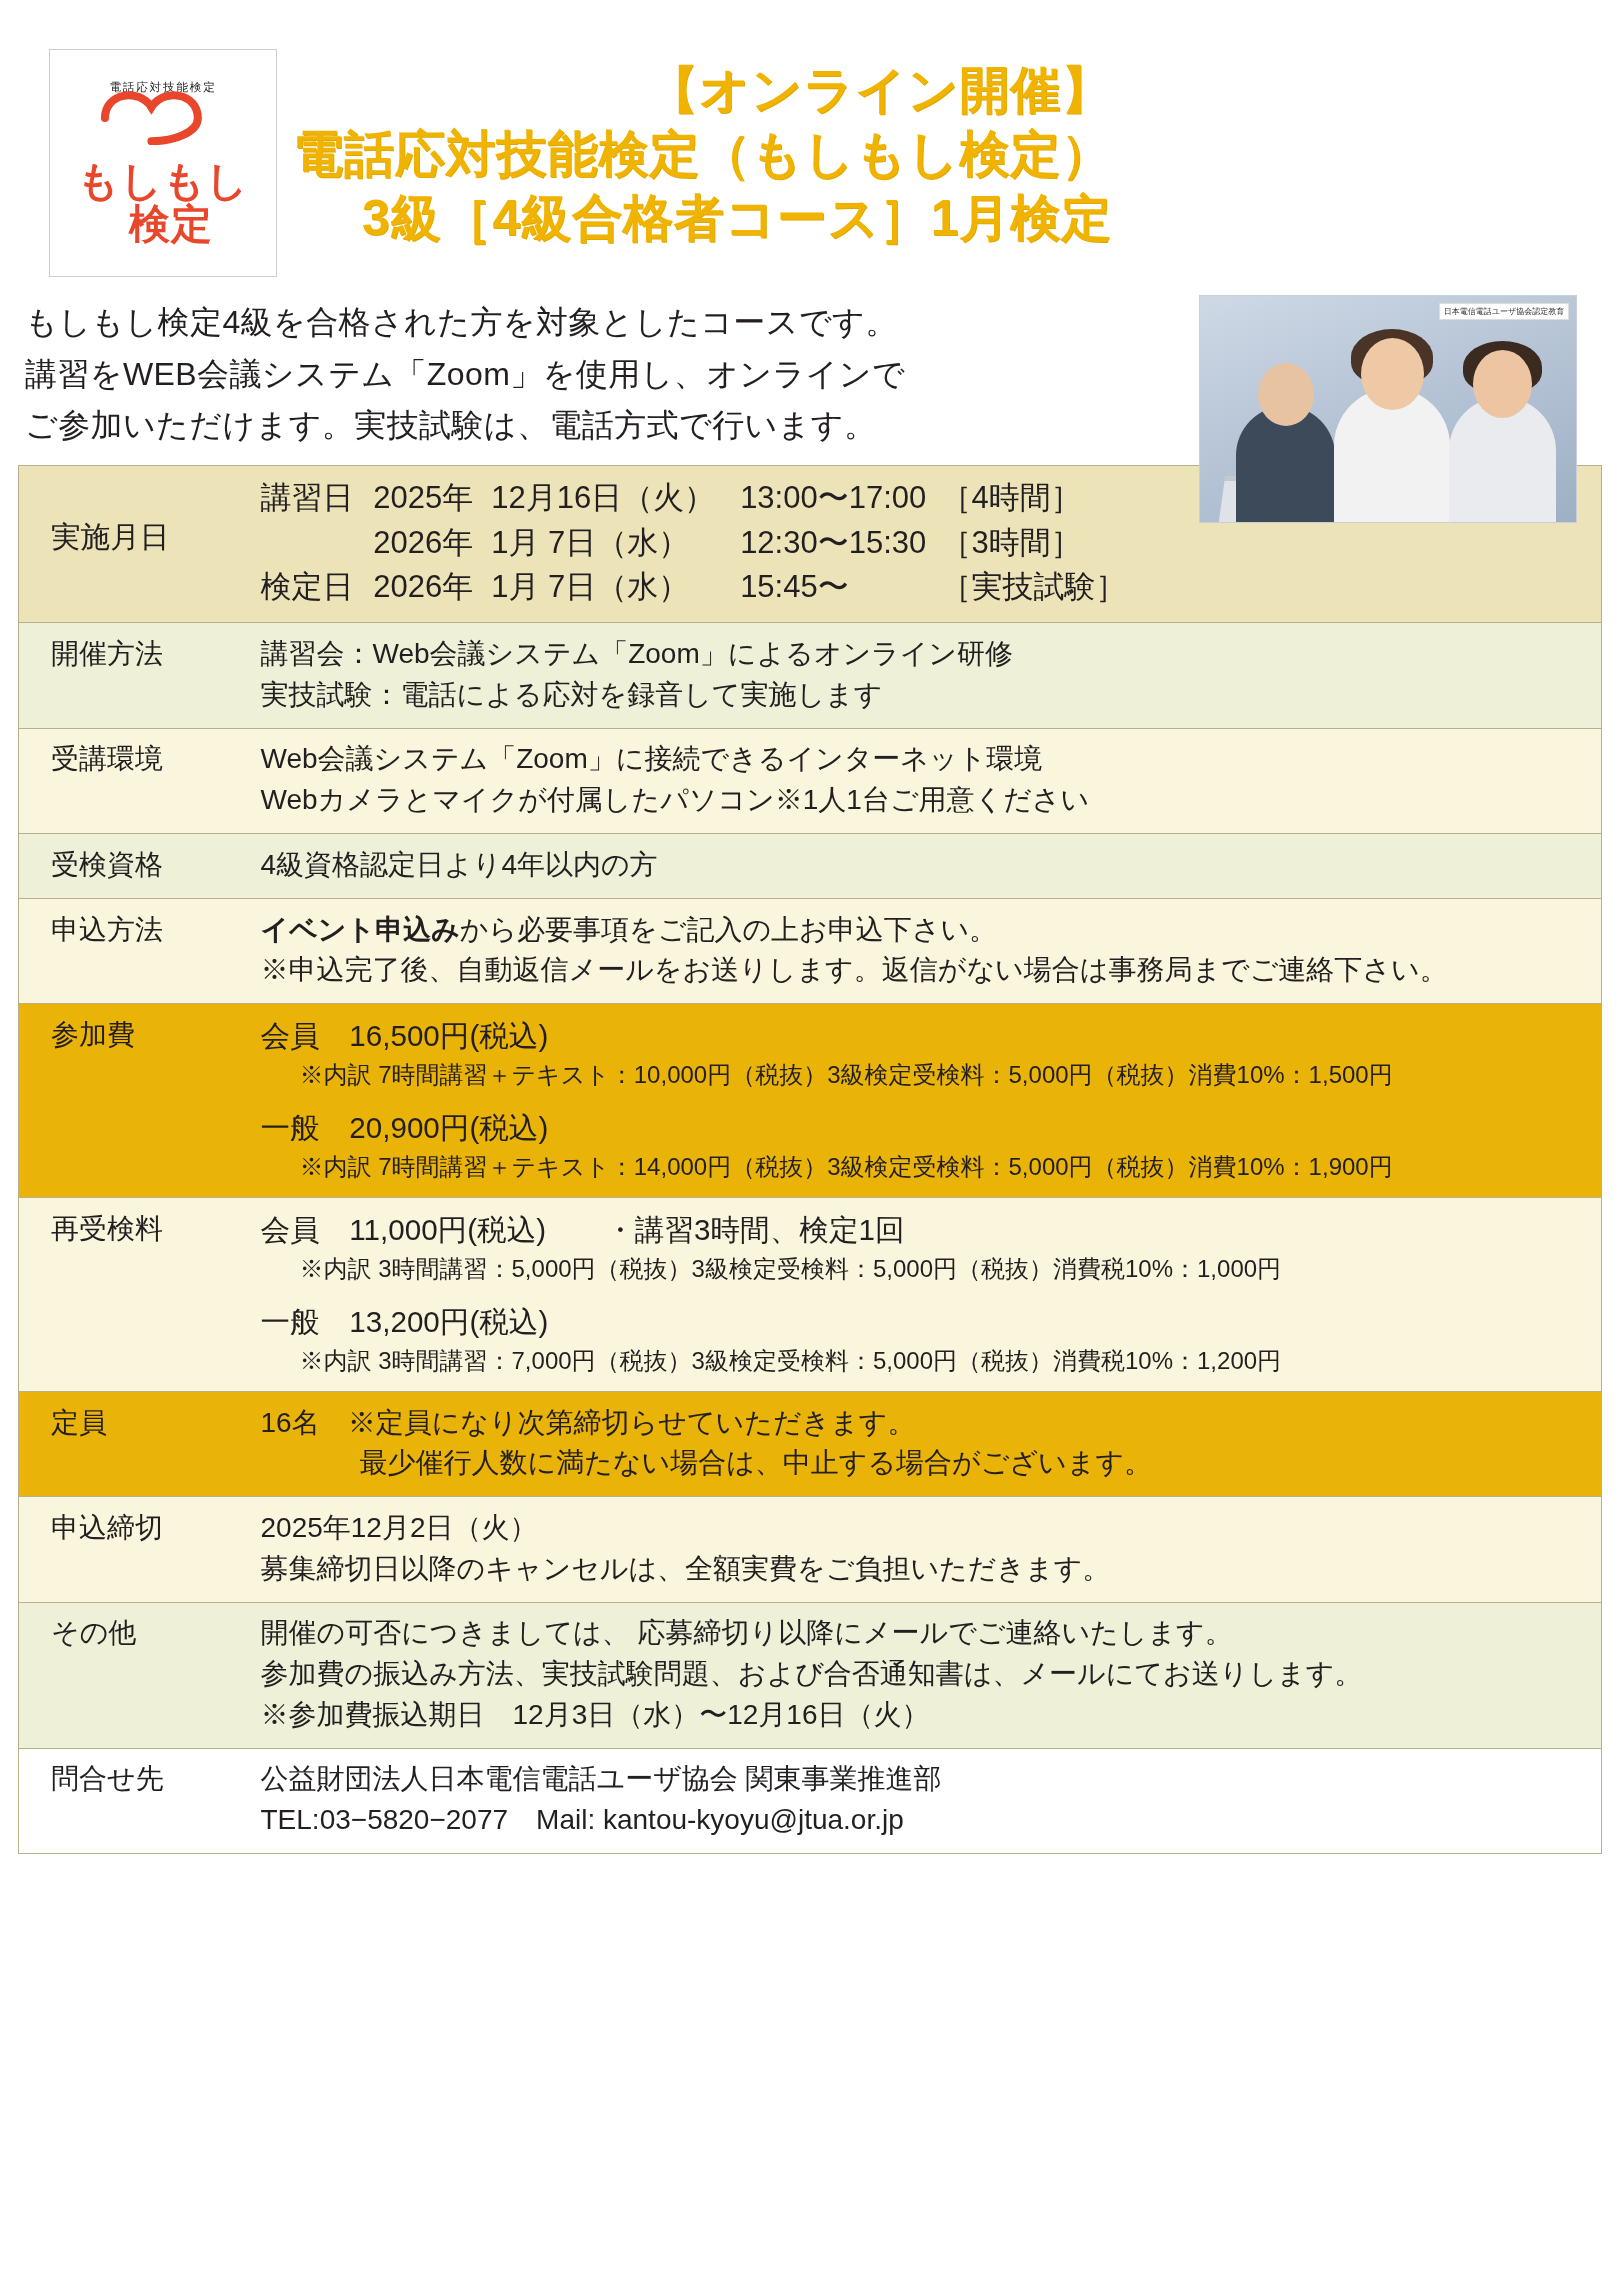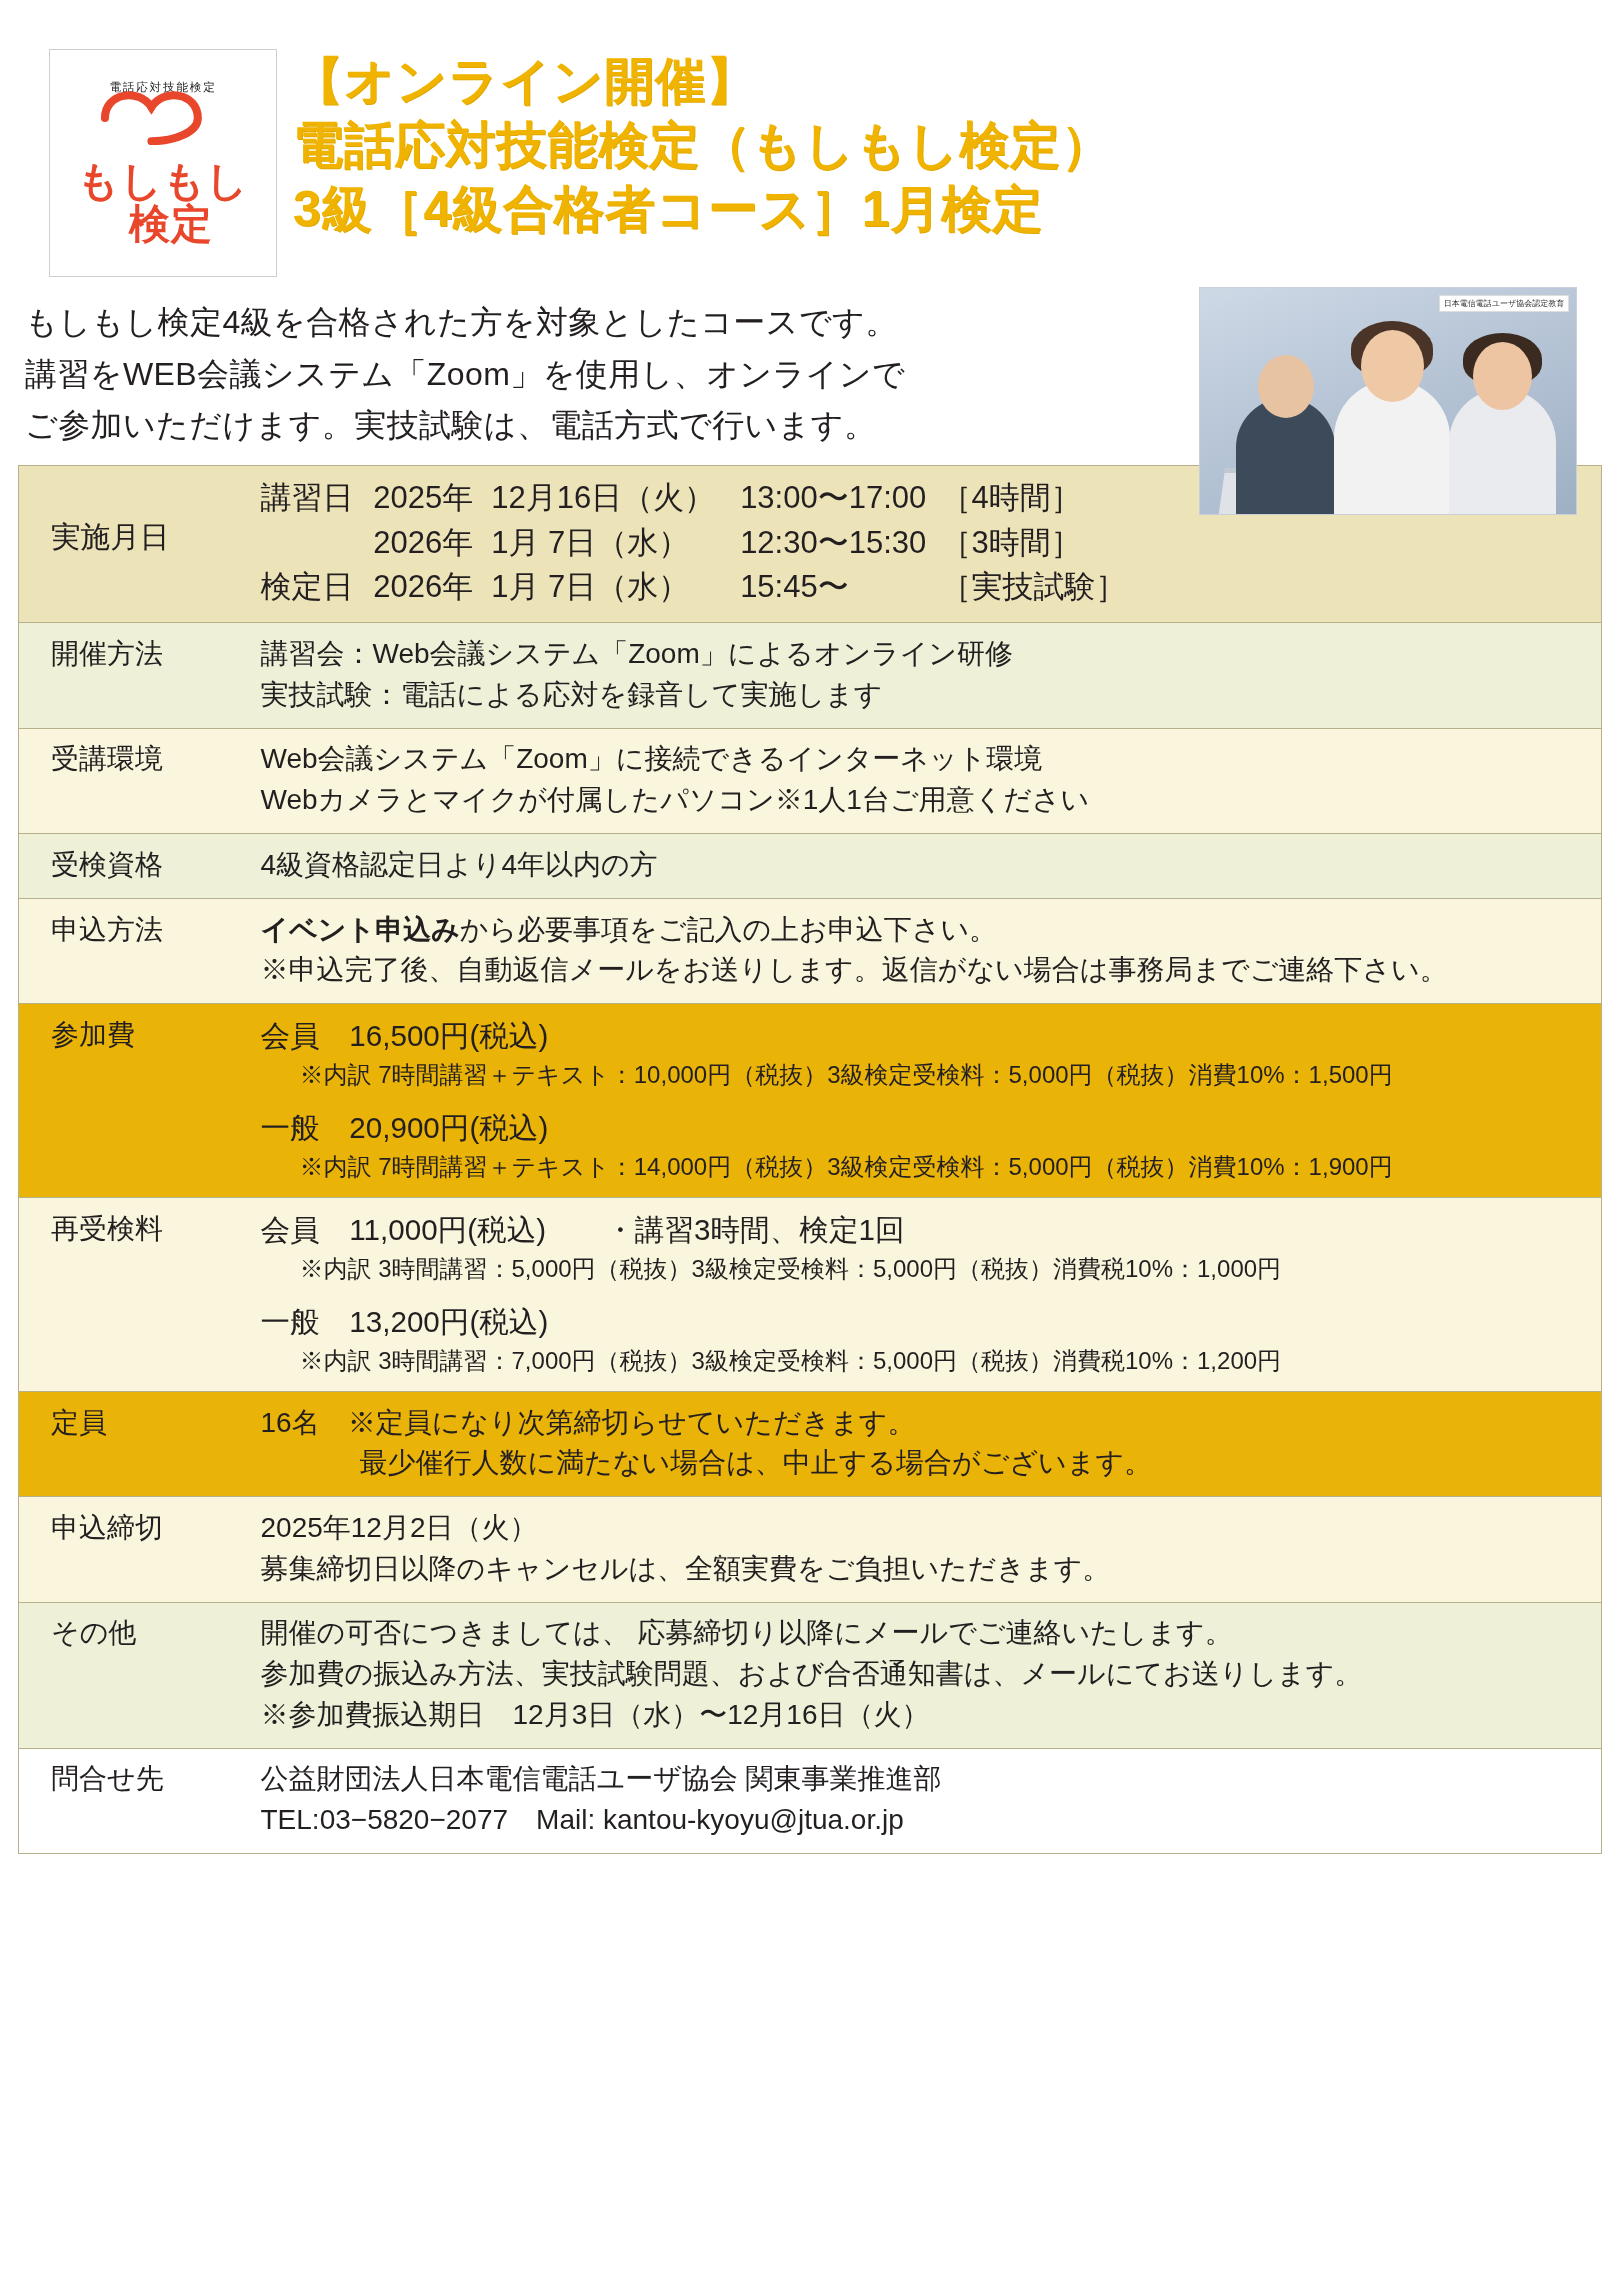--- a/index.html
+++ b/index.html
@@ -60,20 +60,22 @@
     color: #e8472b;
     line-height: 1.05;
     text-align: center;
     margin-top: 64px;
     letter-spacing: 0.9px;
   }
   .logo-main .l2 { display:block; margin-left: 16px; }
 
   .title-block {
     margin-left: 16px;
+    margin-top: 9px;
+    text-align: right;
   }
   .title-line {
     font-size: 50px;
     font-weight: bold;
     color: #f0b400;
     line-height: 1.28;
     letter-spacing: 0.9px;
     white-space: nowrap;
     text-shadow: 0.9px 0.9px 0 #e0a800;
   }
@@ -85,21 +87,21 @@
   }
   .lead {
     font-size: 32px;
     line-height: 1.62;
     color: #231f20;
     letter-spacing: 0.4px;
   }
   .photo {
     position: absolute;
     right: 43px;
-    top: 10px;
+    top: 18px;
     width: 376px;
     height: 226px;
     background: linear-gradient(160deg, #cfd9e6 0%, #b9c7d8 40%, #9fb0c4 100%);
     overflow: hidden;
     border: 0.9px solid #c8cfd8;
   }
   .photo .lbl {
     position: absolute;
     right: 7.2px;
     top: 7.2px;

